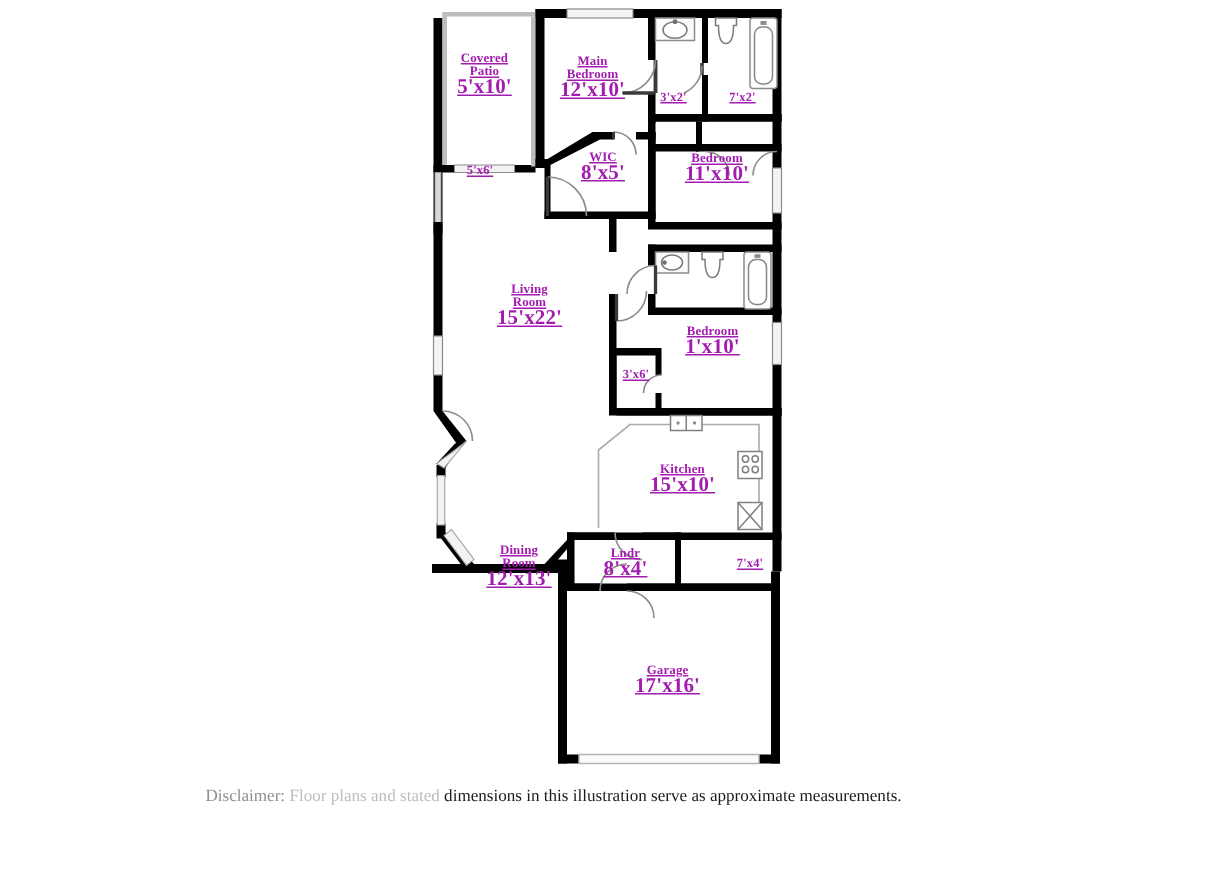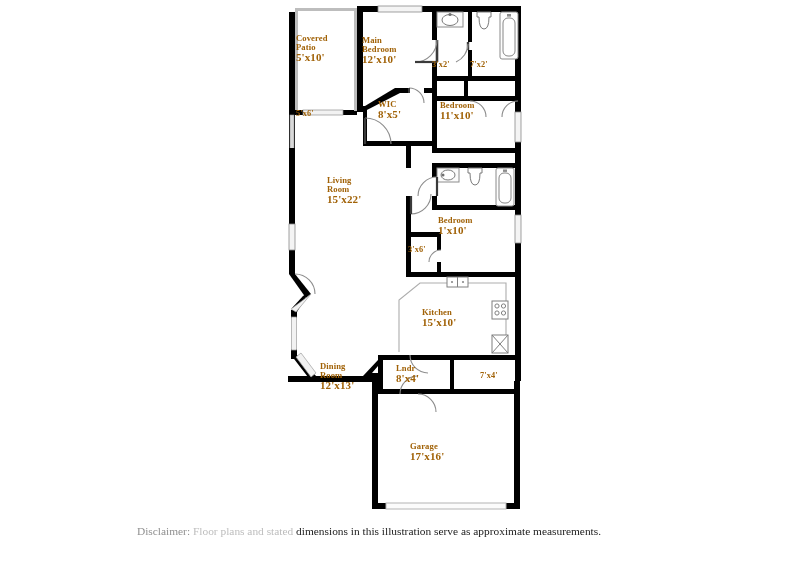--- a/index.html
+++ b/index.html
@@ -23,36 +23,37 @@
   svg#plan-svg {
     position: absolute;
     left: 0; top: 0;
     width: 809px;
     height: 588px;
     display: block;
   }
   
   .room-label {
     position: absolute;
-    text-align: left;
-    color: #a16207;
+    text-align: center;
+    color: #a21caf;
     font-weight: bold;
     line-height: 1.05;
     letter-spacing: 0.1px;
     white-space: nowrap;
     pointer-events: none;
+    text-decoration: underline;
   }
   .room-label .rl-name {
     display: block;
     font-size: 8.6px;
     font-weight: bold;
   }
   .room-label .rl-dim {
     display: block;
-    font-size: 11px;
+    font-size: 14px;
     font-weight: bold;
   }
   .room-label.two-line .rl-name {
     font-size: 8.6px;
   }
   .room-label.small .rl-dim  { font-size: 7.4px; }
   .room-label.dim-only .rl-dim { font-size: 8.3px; }
 
   
   #disclaimer {
@@ -379,21 +380,21 @@
 
   <div class="room-label small dim-only" style="left:470px; top:61px; width:50px;">
     <span class="rl-dim">7'x2'</span>
   </div>
 
   <div class="room-label" style="left:440px; top:101px; width:76px;">
     <span class="rl-name">Bedroom</span>
     <span class="rl-dim">11'x10'</span>
   </div>
 
-  <div class="room-label two-line" style="left:327px; top:176px; width:52px;">
+  <div class="room-label two-line" style="left:327px; top:188px; width:52px;">
     <span class="rl-name">Living</span>
     <span class="rl-name">Room</span>
     <span class="rl-dim">15'x22'</span>
   </div>
 
   <div class="room-label" style="left:438px; top:216px; width:74px;">
     <span class="rl-name">Bedroom</span>
     <span class="rl-dim">1'x10'</span>
   </div>
 

